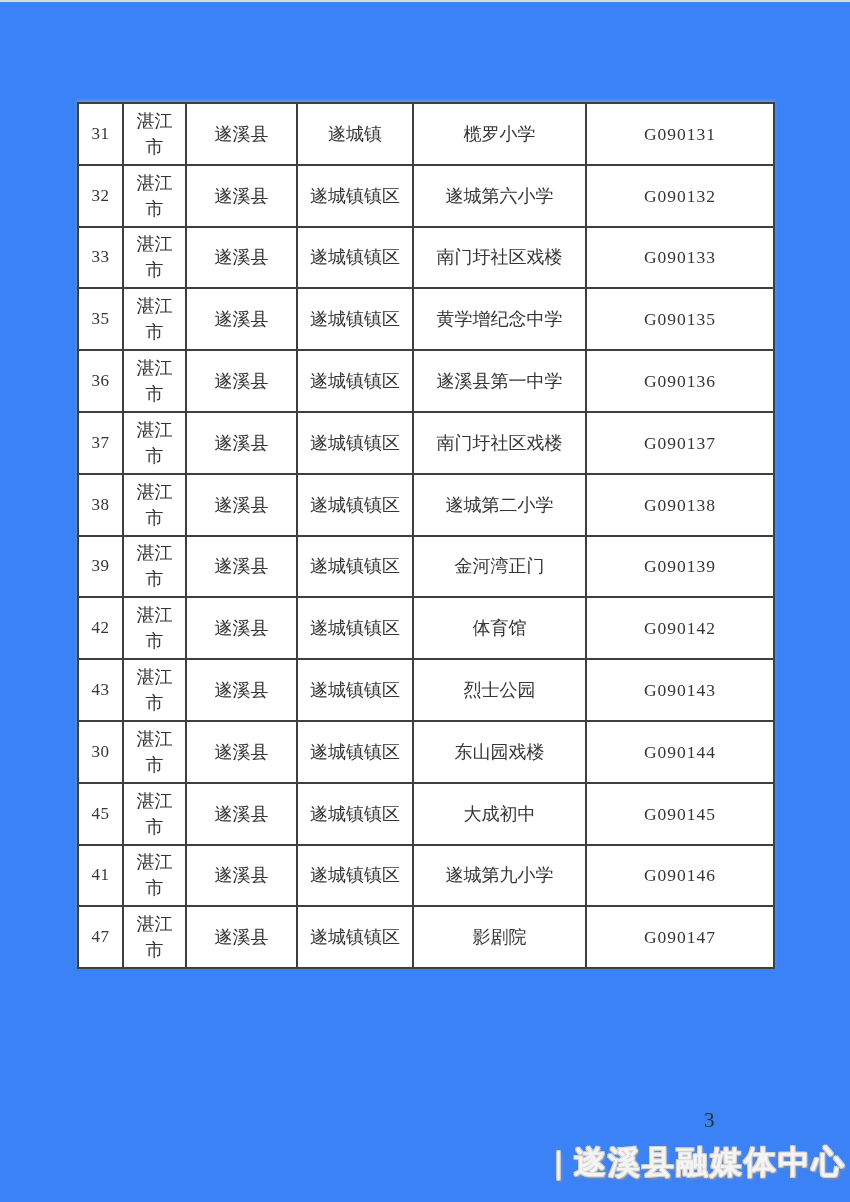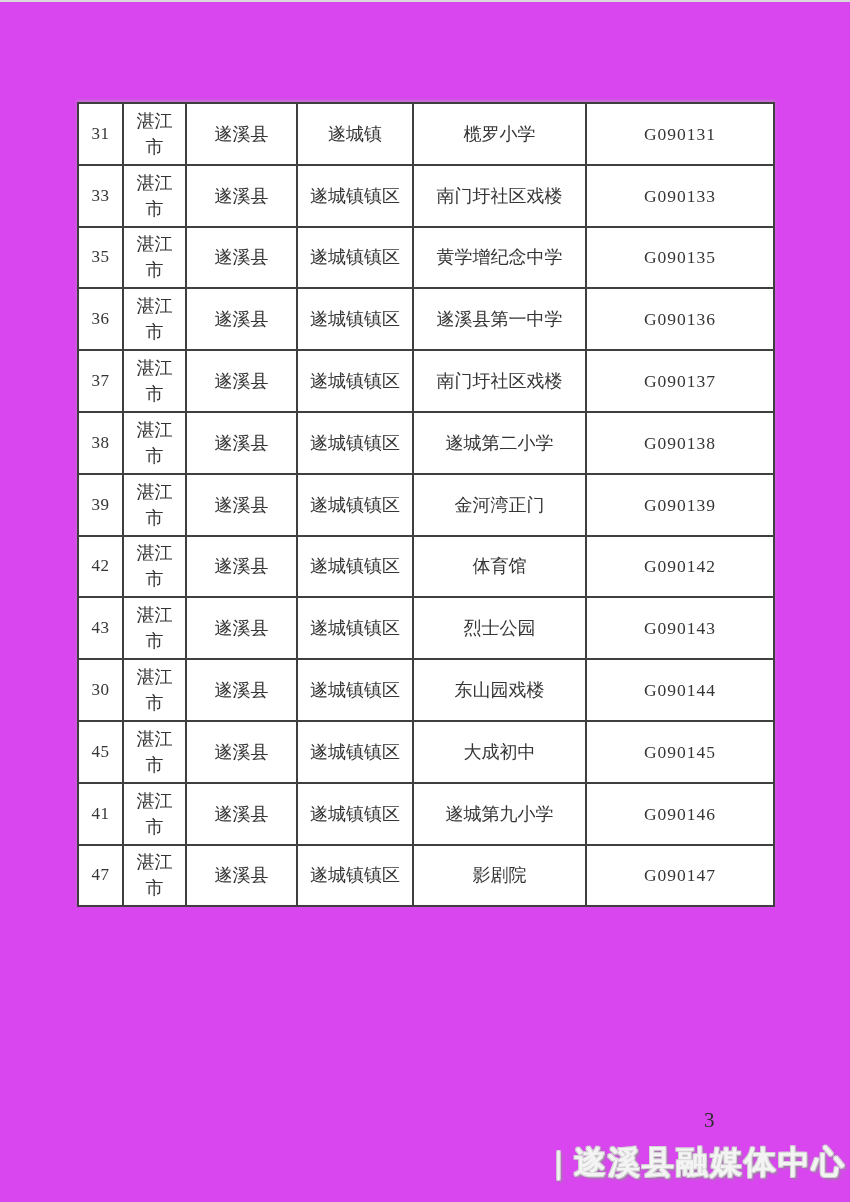--- a/index.html
+++ b/index.html
@@ -10,21 +10,21 @@
   body {
     width: 850px;
     height: 1202px;
     position: relative;
     font-family: "Liberation Serif", "DejaVu Serif", serif;
     overflow: hidden;
   }
   .page {
     position: absolute;
     inset: 0;
-    background: #d946ef;
+    background: #3b82f6;
   }
   .scan-top-edge {
     position: absolute;
     top: 0; left: 0; right: 0;
     height: 2px;
     background: #d9d9d9;
   }
   table.audit-table {
     position: absolute;
     left: 77px;
@@ -100,20 +100,28 @@
     <tbody>
         <tr>
           <td class="cell-index">31</td>
           <td class="cell-city">湛江市</td>
           <td class="cell-county">遂溪县</td>
           <td class="cell-town">遂城镇</td>
           <td class="cell-site">榄罗小学</td>
           <td class="cell-code">G090131</td>
         </tr>
         <tr>
+          <td class="cell-index">32</td>
+          <td class="cell-city">湛江市</td>
+          <td class="cell-county">遂溪县</td>
+          <td class="cell-town">遂城镇镇区</td>
+          <td class="cell-site">遂城第六小学</td>
+          <td class="cell-code">G090132</td>
+        </tr>
+        <tr>
           <td class="cell-index">33</td>
           <td class="cell-city">湛江市</td>
           <td class="cell-county">遂溪县</td>
           <td class="cell-town">遂城镇镇区</td>
           <td class="cell-site">南门圩社区戏楼</td>
           <td class="cell-code">G090133</td>
         </tr>
         <tr>
           <td class="cell-index">35</td>
           <td class="cell-city">湛江市</td>

